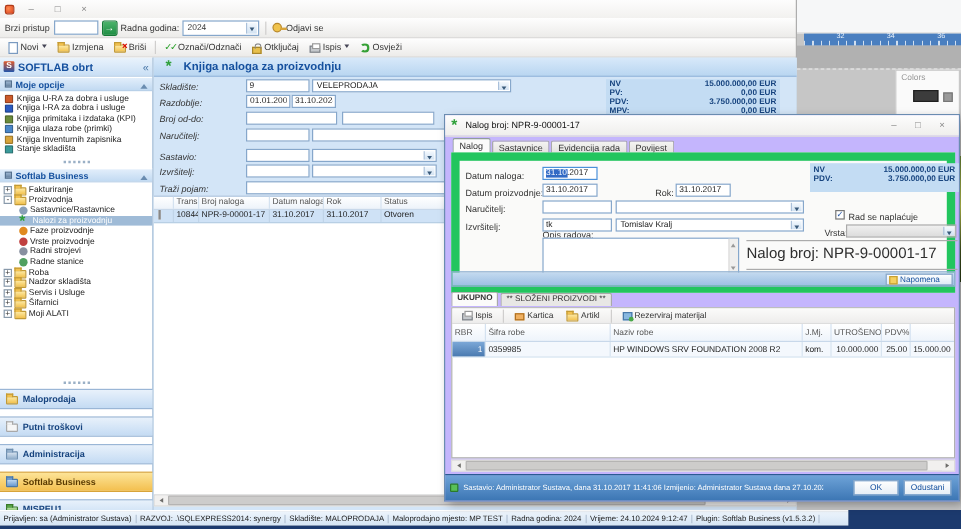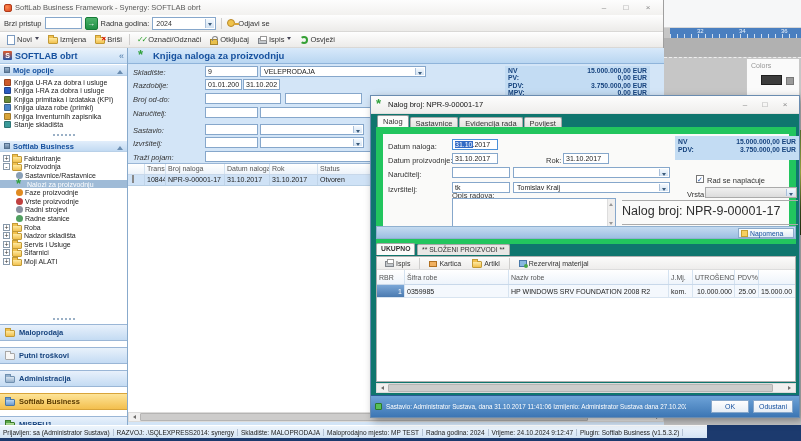--- a/index.html
+++ b/index.html
@@ -157,21 +157,21 @@
   
   .statusbar { position:absolute; left:0; top:425px; width:707px; height:13px;
       background:linear-gradient(#eef5fc,#d4e4f4); border-top:1px solid #fff;
       display:flex; align-items:center; font-size:6.5px; color:#1a1a1a; overflow:hidden; }
   .sb-cell { padding:0 3px; border-right:1px solid #b4c2d4; white-space:nowrap; }
   .navy1 { position:absolute; left:0; top:438px; width:801px; height:3px; background:#1c3a6e; }
   .navy2 { position:absolute; left:707px; top:425px; width:94px; height:16px; background:#1c3a6e; }
 
   
   .dialog { position:absolute; left:370px; top:95px; width:430px; height:323px;
-      background:#0f766e; border:1px solid #6a8cb0; box-shadow:3px 3px 8px rgba(0,0,0,.35); }
+      background:#c4b5fd; border:1px solid #6a8cb0; box-shadow:3px 3px 8px rgba(0,0,0,.35); }
   .dlg-title { position:absolute; left:0; top:0; right:0; height:18px;
       background:linear-gradient(#fdfdfd,#efeeec); border-bottom:1px solid #e0dfdd;
       display:flex; align-items:center; gap:3px; padding-left:5px; font-size:7.5px; color:#111; }
   .dlg-controls { margin-left:auto; display:flex; margin-right:4px; }
   .dlg-controls .win-btn { width:20px; }
   .dlg-tabs { position:absolute; left:6px; top:19px; right:6px; height:13px; display:flex; gap:1px; align-items:flex-end; }
   .tab { padding:1px 5px; font-size:7.5px; color:#333; background:linear-gradient(#f4f4f2,#e2e1df);
       border:1px solid #a9a9a9; border-bottom:none; border-radius:2px 2px 0 0; height:11px; }
   .tab.active { background:#fbfbfa; border-color:#8f9b9c; height:13px; }
   .dlg-panel { position:absolute; left:5px; top:31px; width:420px; height:117px; background:#fafaf9;
@@ -252,21 +252,20 @@
     <div class="colors-title">Colors</div>
     <div class="color-swatch"></div>
     <div class="color-swatch2"></div>
   </div>
 </div>
 
 <div class="main-window">
 
   <div class="titlebar">
     <span class="app-icon"></span>
-    <span class="title-text">SoftLab Business Framework - Synergy: SOFTLAB obrt</span>
     <span class="win-controls">
       <span class="win-btn">–</span>
       <span class="win-btn">□</span>
       <span class="win-btn">×</span>
     </span>
   </div>
 
   <div class="toolbar tb1">
     <span>Brzi pristup</span>
     <input class="tb-input" style="">

